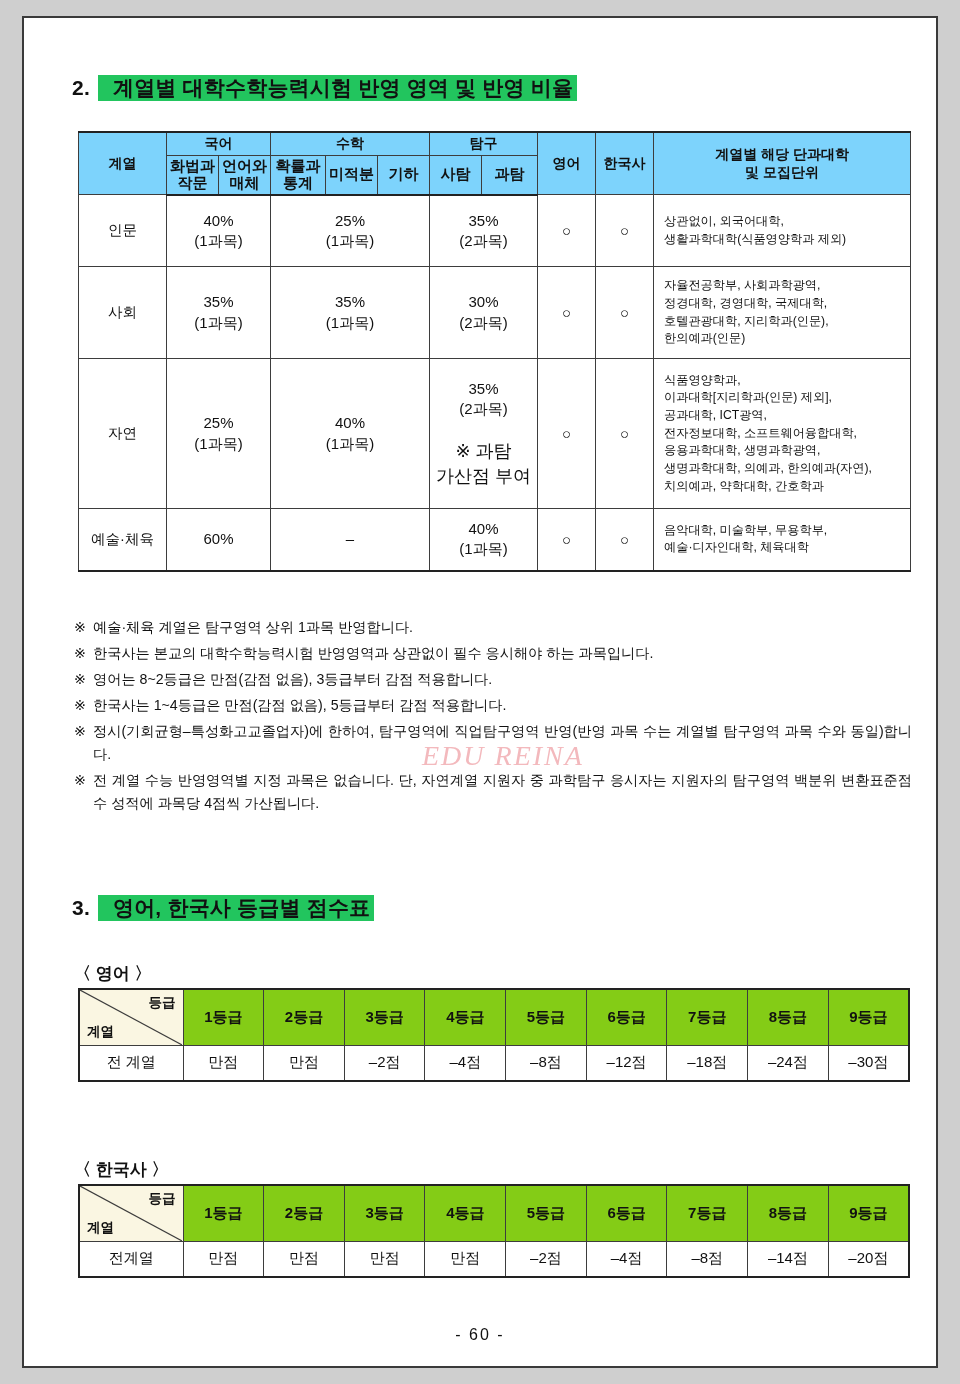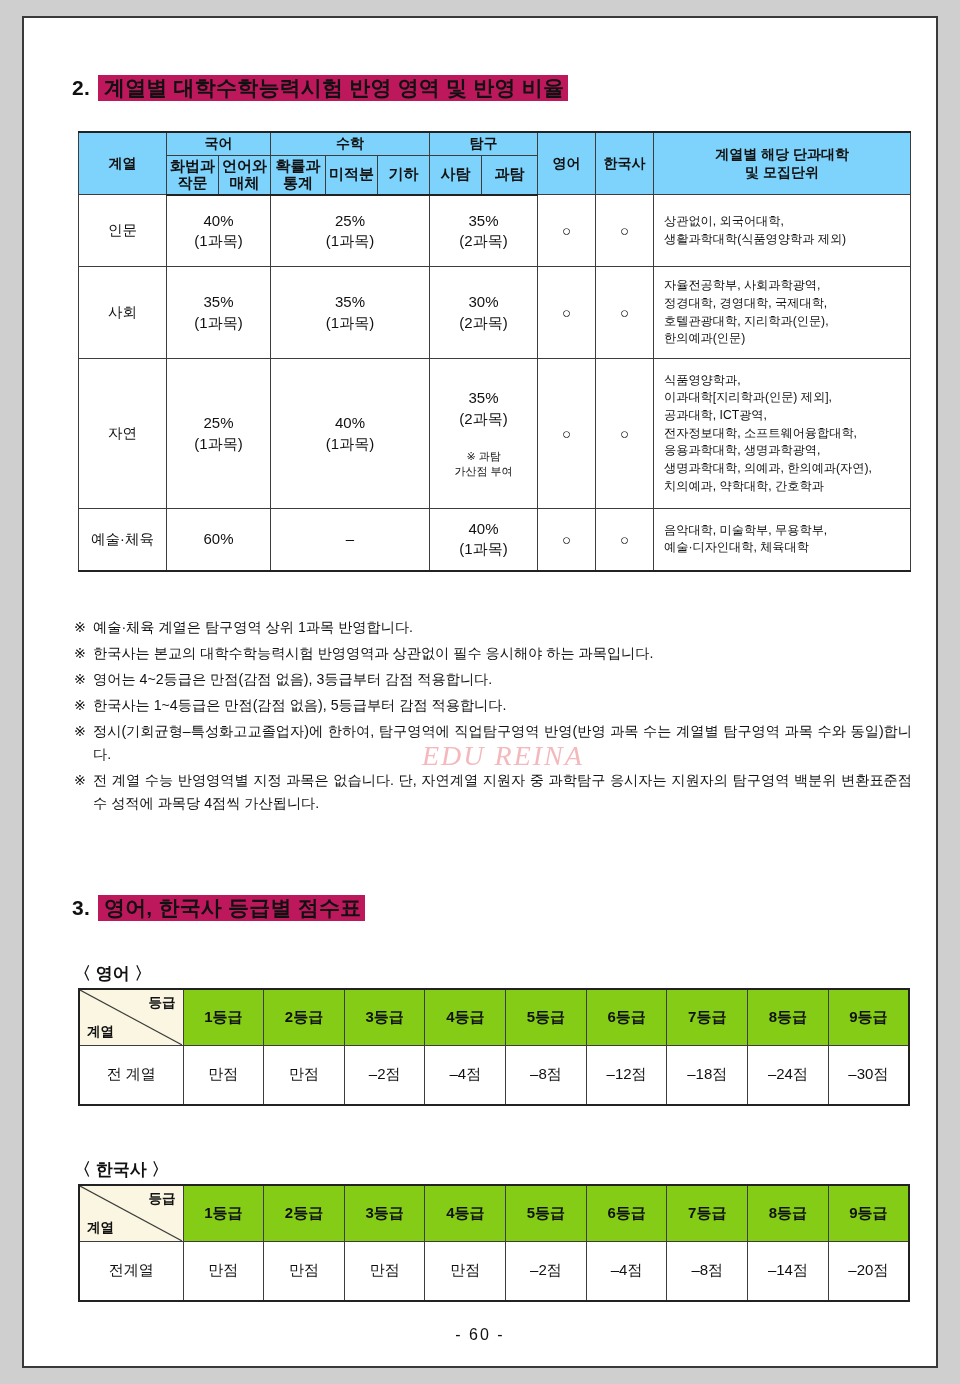--- a/index.html
+++ b/index.html
@@ -30,22 +30,22 @@
   .sec-heading {
     position: absolute;
     font-size: 21px;
     font-weight: bold;
     color: #111;
     letter-spacing: .2px;
     white-space: nowrap;
   }
   .sec-heading .num { background: none; padding-right: 2px; }
   .sec-heading .hl {
-    background: #be185d;
-    padding: 1px 4px 2px 6px;
+    background: #22c55e;
+    padding: 1px 4px 2px 15px;
   }
   #h2 { left: 48px; top: 56px; }
   #h3 { left: 48px; top: 876px; }
 
   .sub-heading {
     position: absolute;
     font-size: 17px;
     font-weight: bold;
     color: #111;
     white-space: nowrap;
@@ -81,21 +81,21 @@
   }
   #main-table .cat { font-size: 14.5px; font-weight: normal; }
   #main-table .pct { font-size: 15px; line-height: 1.35; }
   #main-table .circ { font-size: 15px; }
   #main-table .units {
     text-align: left;
     font-size: 12.2px;
     line-height: 1.45;
     padding-left: 10px;
   }
-  #main-table .note-sub { display:block; margin-top: 20px; font-size: 11px; }
+  #main-table .note-sub { display:block; margin-top: 20px; font-size: 18px; }
   .row-tall td { height: 150px; }
 
   
   #main-table { border-top: 2px solid #222; border-bottom: 2px solid #222; }
   #main-table tr.hdr-row-last td { border-bottom: 2px solid #222; }
 
   
   .notes {
     position: absolute;
     left: 50px; top: 598px;
@@ -118,21 +118,21 @@
     table-layout: fixed;
     font-size: 15px;
     color: #111;
     border: 2px solid #222;
   }
   table.gt td {
     border: 1px solid #3d3d3d;
     text-align: center;
     vertical-align: middle;
     padding: 0;
-    height: 60px;
+    height: 36px;
     font-weight: normal;
   }
   table.gt td.hd {
     background: #84cc16;
     font-weight: bold;
     height: 56px;
   }
   table.gt td.corner {
     background: #faf6e2;
     position: relative;
@@ -322,21 +322,21 @@
     <div class="item">
       <span class="mk">※</span>
       <span class="tx">예술·체육 계열은 탐구영역 상위 1과목 반영합니다.</span>
     </div>
     <div class="item">
       <span class="mk">※</span>
       <span class="tx">한국사는 본교의 대학수학능력시험 반영영역과 상관없이 필수 응시해야 하는 과목입니다.</span>
     </div>
     <div class="item">
       <span class="mk">※</span>
-      <span class="tx">영어는 4~2등급은 만점(감점 없음), 3등급부터 감점 적용합니다.</span>
+      <span class="tx">영어는 8~2등급은 만점(감점 없음), 3등급부터 감점 적용합니다.</span>
     </div>
     <div class="item">
       <span class="mk">※</span>
       <span class="tx">한국사는 1~4등급은 만점(감점 없음), 5등급부터 감점 적용합니다.</span>
     </div>
     <div class="item">
       <span class="mk">※</span>
       <span class="tx">정시(기회균형–특성화고교졸업자)에 한하여, 탐구영역에 직업탐구영역 반영(반영 과목 수는 계열별 탐구영역 과목 수와 동일)합니다.</span>
     </div>
     <div class="item">

